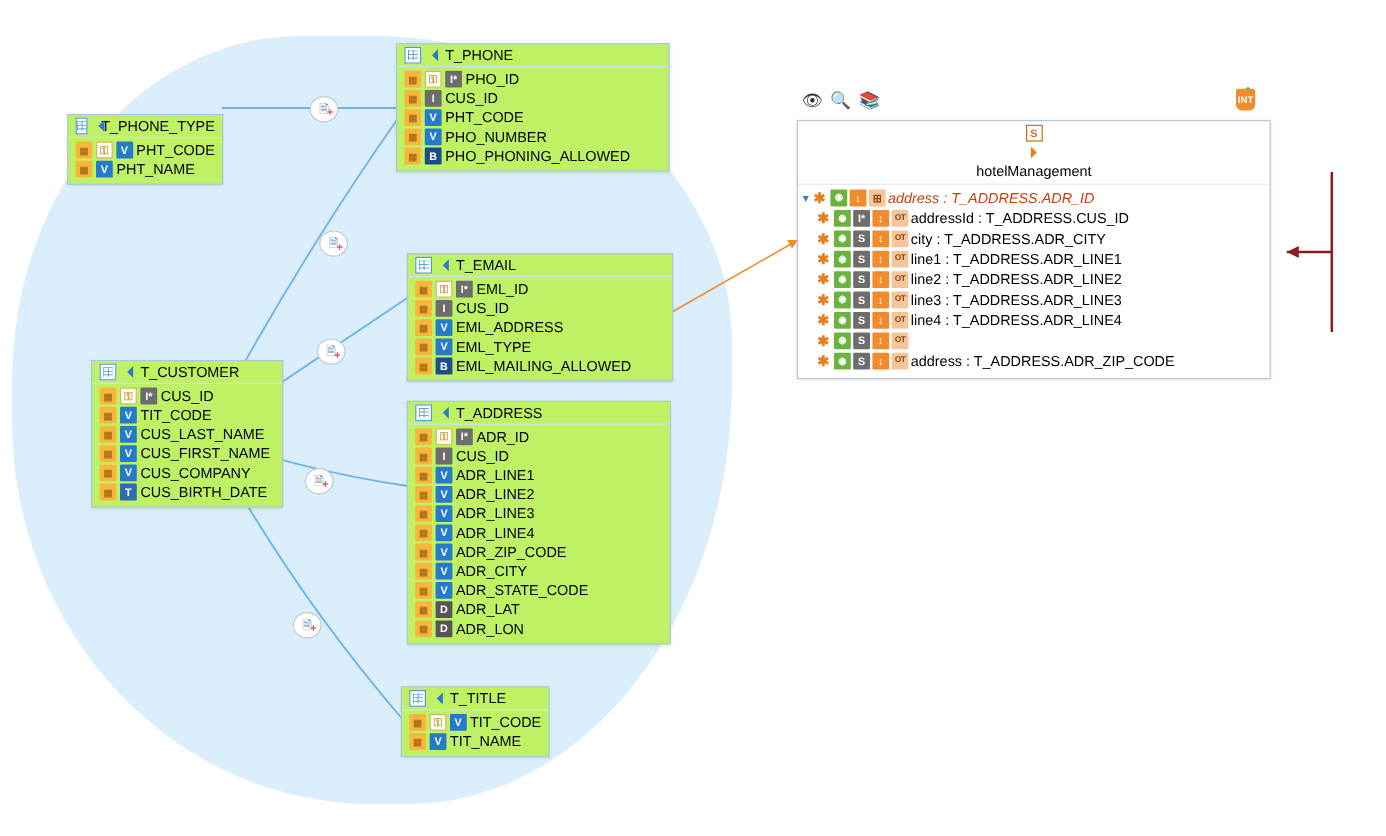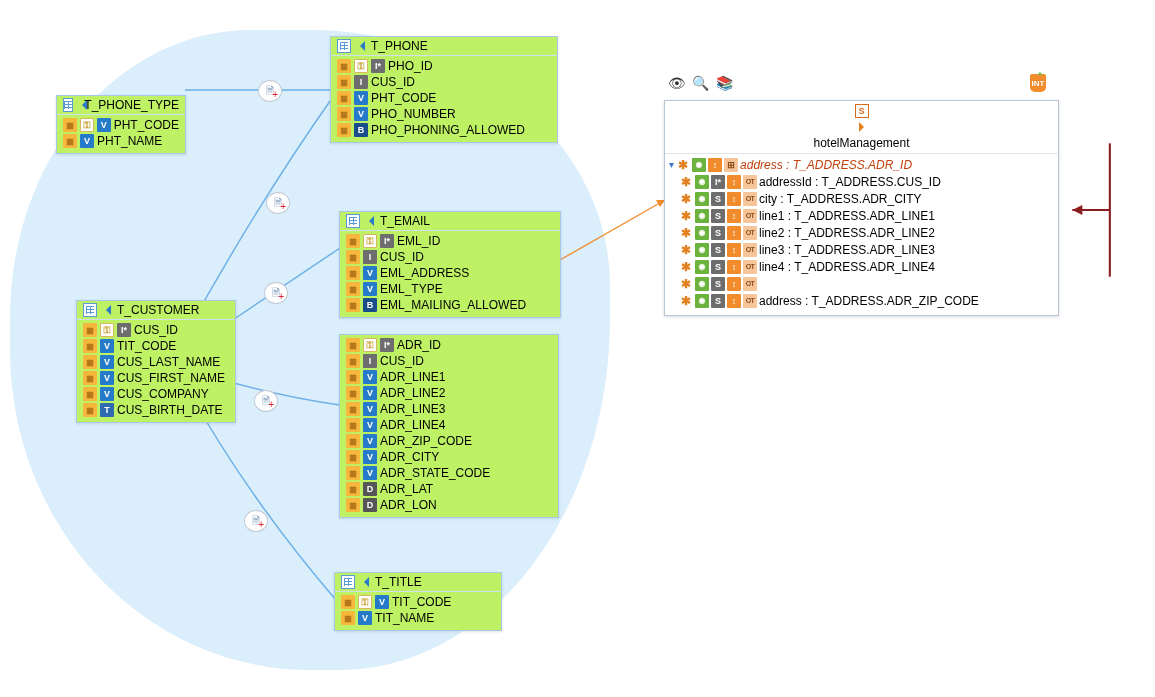--- a/index.html
+++ b/index.html
@@ -126,21 +126,21 @@
   .ico.orange::before{ content:"↕"; font-size:9px;}
   .ico.peach { background:#f7c59a; color:#8a4b12;}
   .ico.peach::before{ content:"OT"; font-size:7px; letter-spacing:-0.5px;}
   .ico.peach2 { background:#f7c59a; color:#8a4b12;}
   .ico.peach2::before{ content:"⊞"; font-size:9px;}
   .ent-email { left: 339px; top: 190px; width: 222px; margin-top: 21px; }
   .ent-phone { left: 330px; top: 36px; width: 228px; }
   .ent-phonetype { left: 56px; top: 56px; width: 130px; margin-top: 39px; }
   .ent-address { left: 339px; top: 334px; width: 220px; }
   .ent-customer { left: 28px; top: 300px; width: 160px; margin-left: 48px; }
-  .ent-title { left: 334px; top: 572px; width: 168px; }
+  .ent-title { left: 334px; top: 572px; width: 124px; }
 
   .fk {
     position: absolute;
     width: 24px;
     height: 22px;
     background: #fff;
     border: 1px solid #c0c9d4;
     border-radius: 50%;
     display: flex;
     align-items: center;
@@ -374,20 +374,25 @@
       </div>
     <div class="row">
         <span class="ico col"></span>
         <span class="ico T">T</span>
         <span>CUS_BIRTH_DATE</span>
       </div>
   </div>
 </div>
 
 <div class="entity ent-address">
+  <div class="entity-header">
+    <span class="hicon"></span>
+    <span class="arrow-left"></span>
+    <span>T_ADDRESS</span>
+  </div>
   <div class="rows">
     <div class="row">
         <span class="ico col"></span>
         <span class="ico key"></span>
         <span class="ico I">I*</span>
         <span>ADR_ID</span>
       </div>
     <div class="row">
         <span class="ico col"></span>
         <span class="ico I">I</span>

